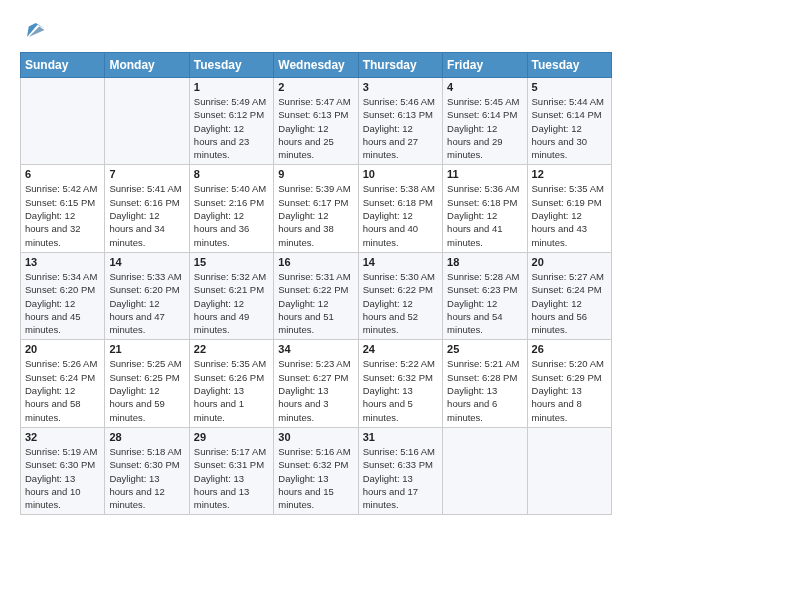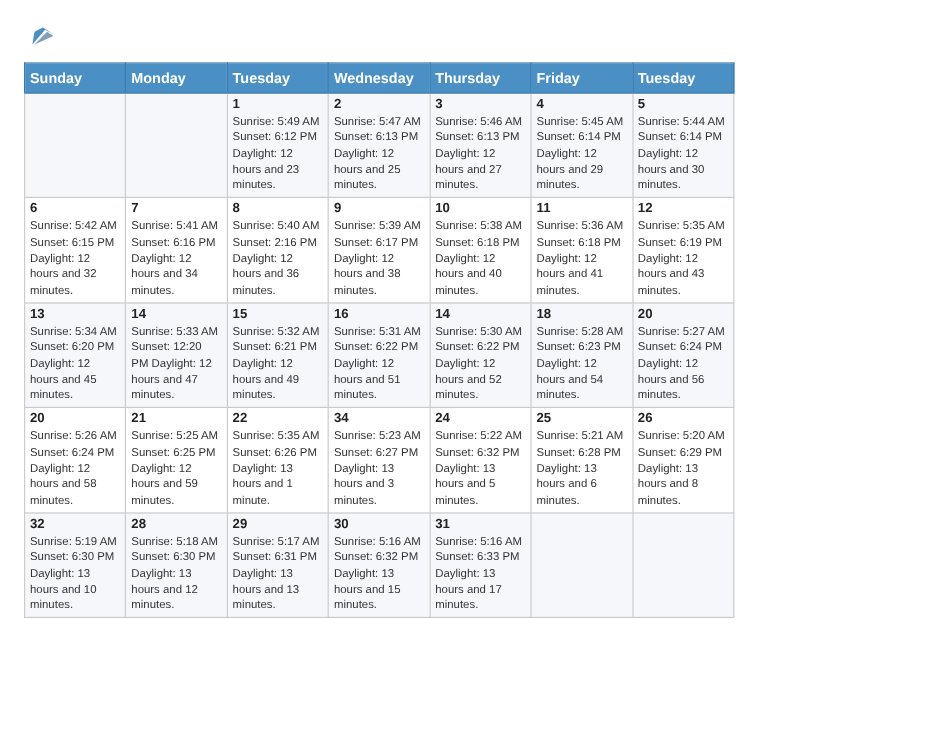--- a/index.html
+++ b/index.html
@@ -211,21 +211,21 @@
         <tr>
           <td>
             <div class="day-num">13</div>
             <div class="day-info">Sunrise: 5:34 AM
 Sunset: 6:20 PM
 Daylight: 12 hours and 45 minutes.</div>
           </td>
           <td>
             <div class="day-num">14</div>
             <div class="day-info">Sunrise: 5:33 AM
-Sunset: 12:20 PM
+Sunset: 6:20 PM
 Daylight: 12 hours and 47 minutes.</div>
           </td>
           <td>
             <div class="day-num">15</div>
             <div class="day-info">Sunrise: 5:32 AM
 Sunset: 6:21 PM
 Daylight: 12 hours and 49 minutes.</div>
           </td>
           <td>
             <div class="day-num">16</div>

